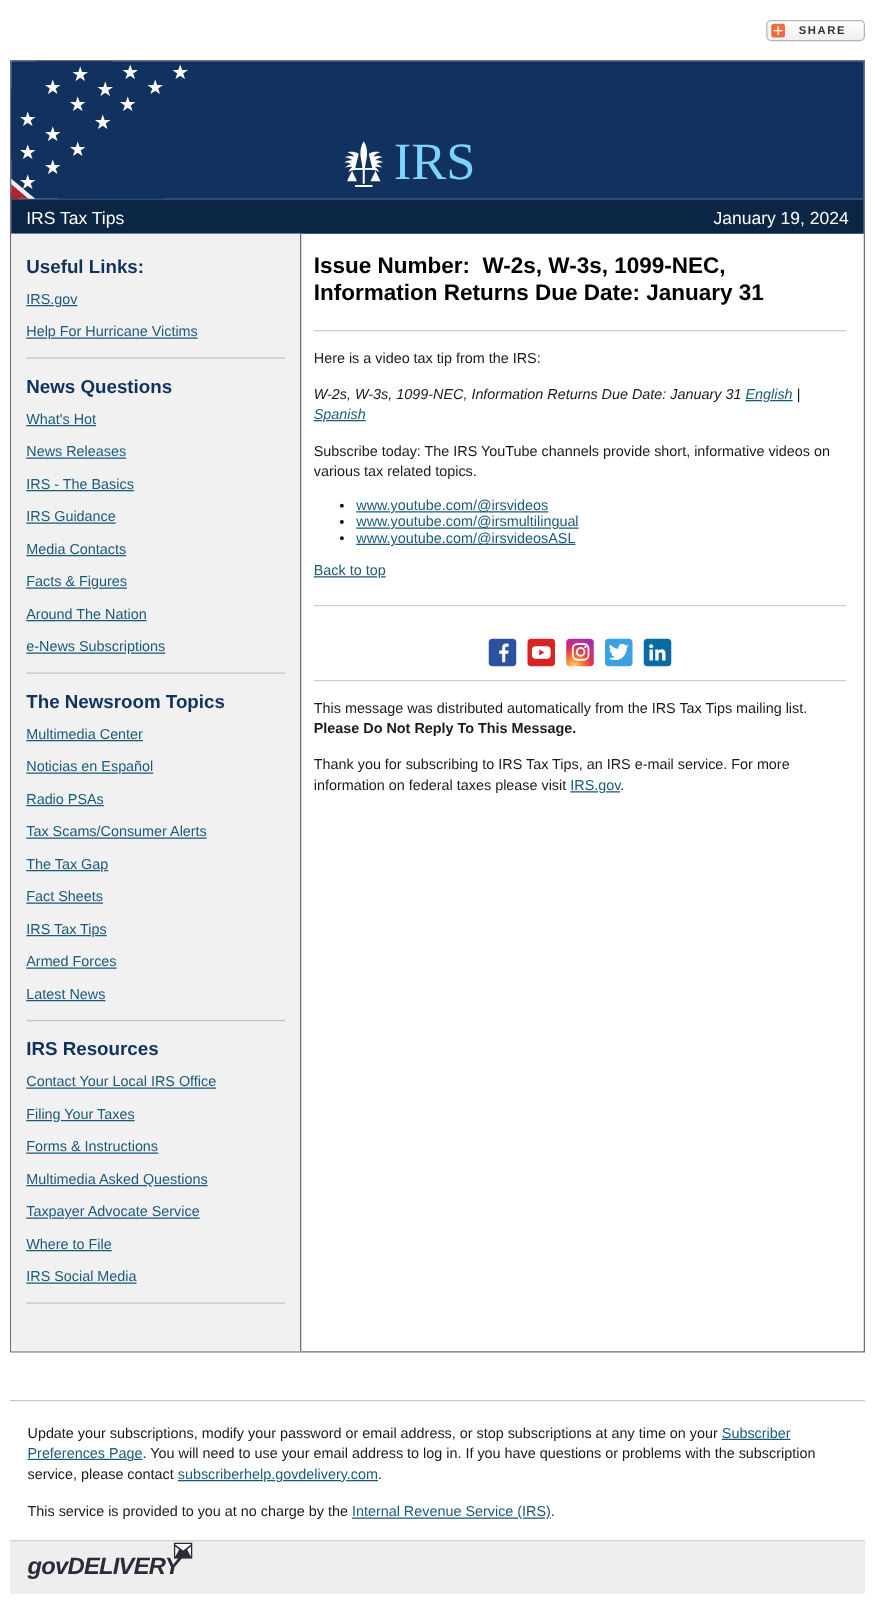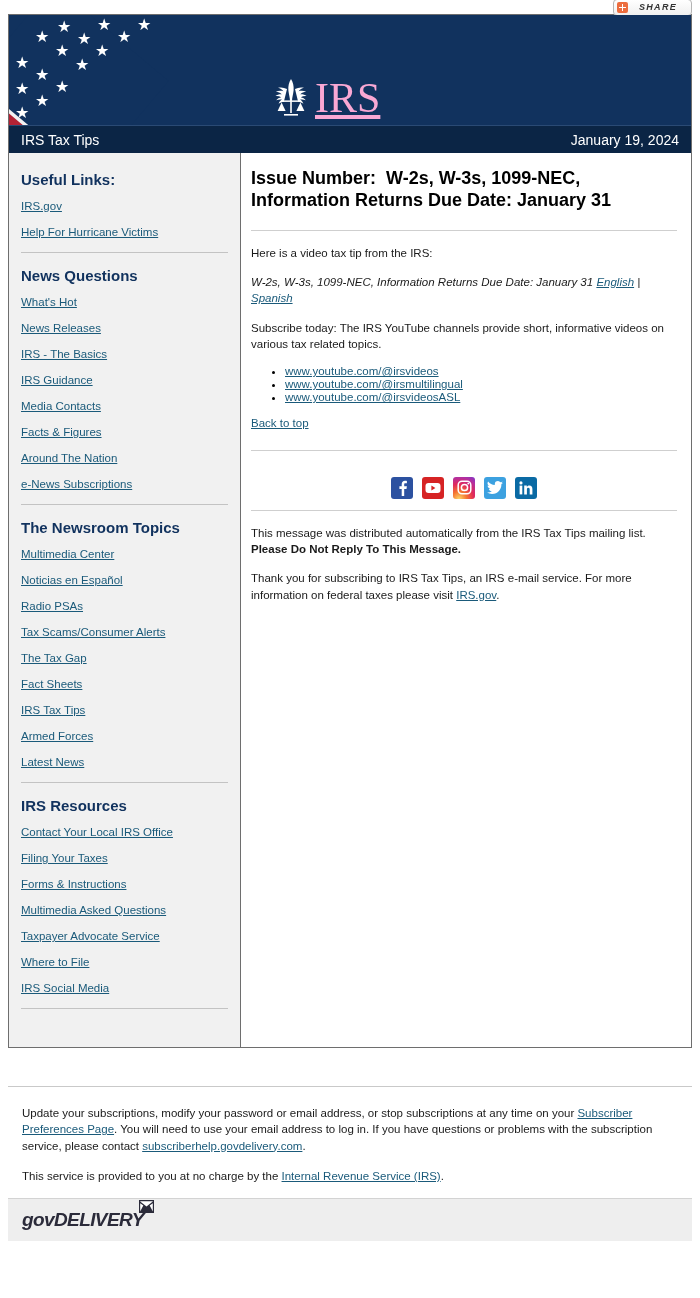--- a/index.html
+++ b/index.html
@@ -5,26 +5,25 @@
   * { box-sizing: border-box; }
   html, body {
     margin: 0; padding: 0;
     background: #ffffff;
     font-family: "Liberation Sans", sans-serif;
   }
   body { width: 700px; }
 
   
   .share-bar {
-    height: 14px;
+    height: 48px;
     display: flex;
     justify-content: flex-end;
     align-items: center;
     padding-right: 8px;
-    font-style: italic;
   }
   .share-btn {
     display: inline-flex;
     align-items: center;
     gap: 7px;
     border: 1px solid #b5b5b5;
     border-radius: 4px;
     background: linear-gradient(#ffffff, #f0f0f0);
     height: 17px;
     padding: 0 14px 0 3px;
@@ -92,24 +91,23 @@
   .star {
     position: absolute;
     color: #ffffff;
     font-size: 16px;
     line-height: 1;
   }
   .irs-logo {
     position: absolute;
     left: 262px; top: 60px;
     display: flex;
-    align-items: center;
+    align-items: flex-start;
     gap: 4px;
-    color: #f9a8d4;
-    text-decoration: underline;
+    color: #7dd3fc;
   }
   .irs-emblem { width: 40px; height: 46px; }
   .irs-word {
     font-family: "Liberation Serif", serif;
     font-size: 42px;
     letter-spacing: 0px;
     line-height: 1;
   }
 
   

